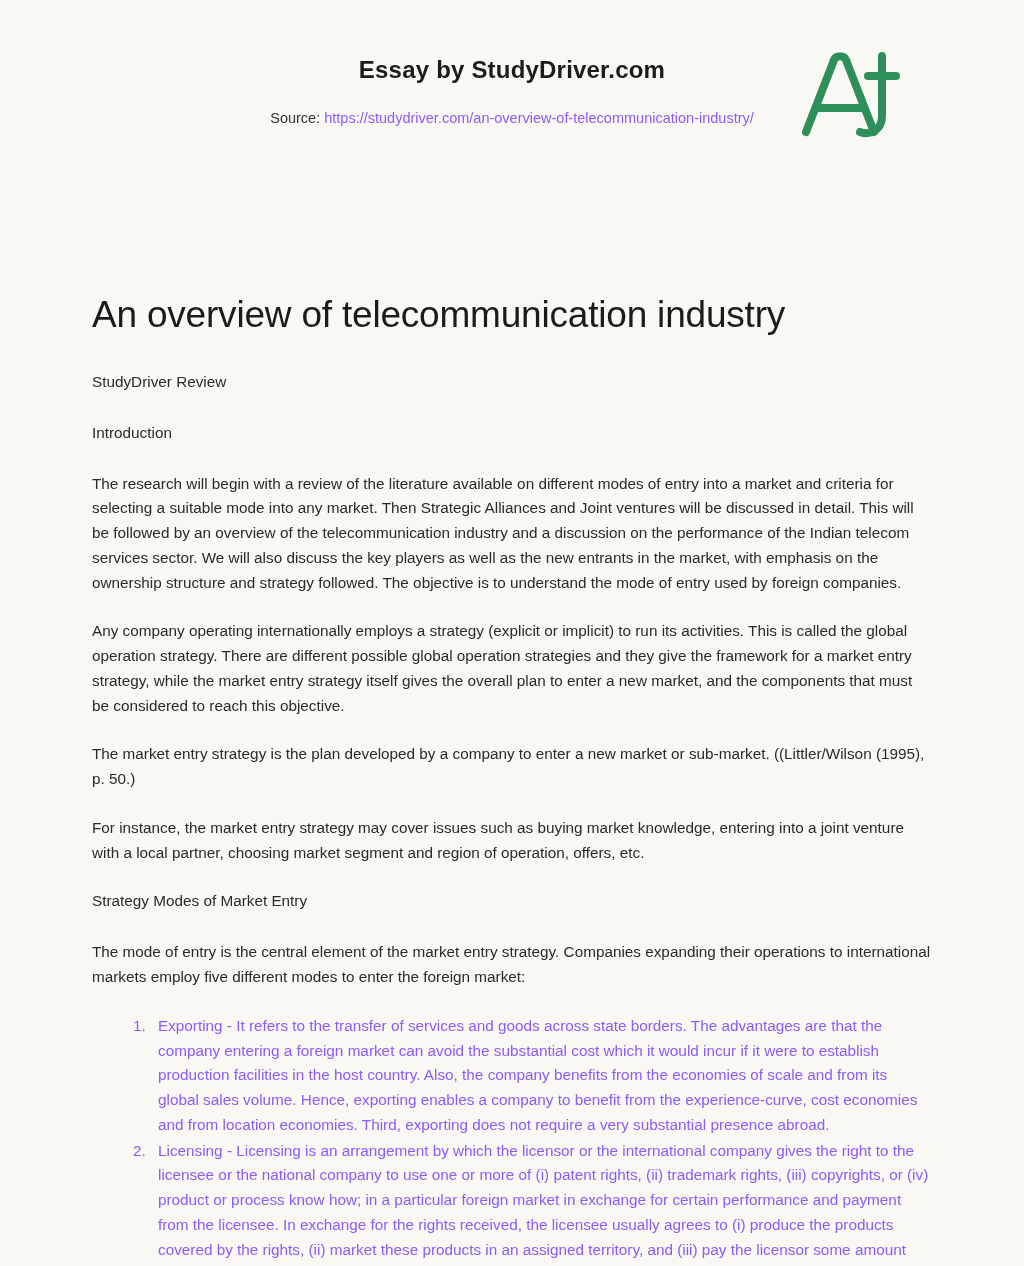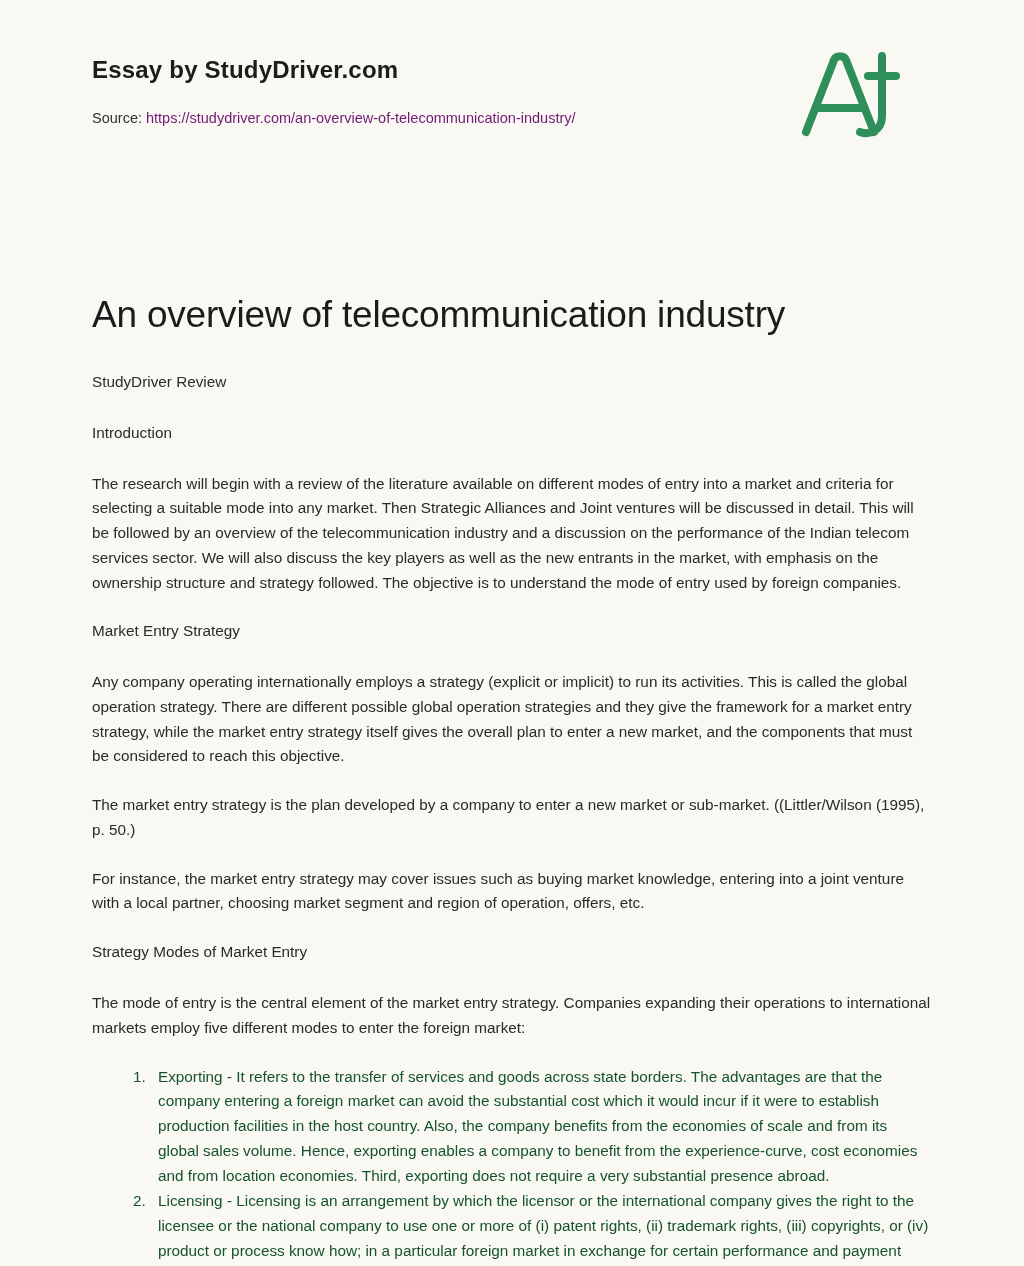--- a/index.html
+++ b/index.html
@@ -18,37 +18,38 @@
   .page {
     width: 1024px;
     min-height: 1266px;
     padding: 56px 92px 0 92px;
     background: #faf8f3;
     position: relative;
   }
   .header {
     position: relative;
     min-height: 110px;
+    text-align: center;
   }
   .brand-line {
     font-size: 24px;
     font-weight: bold;
     letter-spacing: 0.2px;
     color: #1c1c1c;
     margin: 0 0 26px 0;
   }
   .source-line {
     font-size: 14.5px;
     color: #333333;
   }
   .source-label {
     color: #333333;
   }
   .source-url {
-    color: #701a75;
+    color: #8b5cf6;
     text-decoration: none;
     word-break: break-all;
   }
   .logo {
     position: absolute;
     right: 30px;
     top: -10px;
     width: 108px;
     height: 104px;
   }
@@ -73,21 +74,21 @@
     margin-bottom: 26px;
   }
   ol.modes {
     margin: 0;
     padding-left: 58px;
     max-width: 842px;
   }
   ol.modes li {
     font-size: 15.3px;
     line-height: 1.62;
-    color: #14532d;
+    color: #8b5cf6;
     margin-bottom: 1px;
     padding-left: 8px;
   }
 </style>
 </head>
 <body>
 
 <div class="page">
 
   <div class="header">
@@ -106,21 +107,20 @@
     </div>
   </div>
 
   <h1 class="doc-title">An overview of telecommunication industry</h1>
 
   <div class="body-copy">
     <p class="para heading-para">StudyDriver Review</p>
     <p class="para heading-para">Introduction</p>
     <p class="para">The research will begin with a review of the literature available on different modes of entry into a market and criteria for selecting a suitable mode into any market. Then Strategic Alliances and Joint ventures will be discussed in detail. This will be followed by an overview of the telecommunication industry and a discussion on the performance of the Indian telecom services sector. We will also discuss the key players as well as the new entrants in the market, with emphasis on the ownership structure and strategy followed. The objective is to understand the mode of entry used by foreign companies.</p>
 
-    <p class="para heading-para">Market Entry Strategy</p>
     <p class="para">Any company operating internationally employs a strategy (explicit or implicit) to run its activities. This is called the global operation strategy. There are different possible global operation strategies and they give the framework for a market entry strategy, while the market entry strategy itself gives the overall plan to enter a new market, and the components that must be considered to reach this objective.</p>
     <p class="para">The market entry strategy is the plan developed by a company to enter a new market or sub-market. ((Littler/Wilson (1995), p. 50.)</p>
     <p class="para">For instance, the market entry strategy may cover issues such as buying market knowledge, entering into a joint venture with a local partner, choosing market segment and region of operation, offers, etc.</p>
 
     <p class="para heading-para">Strategy Modes of Market Entry</p>
     <p class="para">The mode of entry is the central element of the market entry strategy. Companies expanding their operations to international markets employ five different modes to enter the foreign market:</p>
 
     <ol class="modes">
       <li>Exporting - It refers to the transfer of services and goods across state borders. The advantages are that the company entering a foreign market can avoid the substantial cost which it would incur if it were to establish production facilities in the host country. Also, the company benefits from the economies of scale and from its global sales volume. Hence, exporting enables a company to benefit from the experience-curve, cost economies and from location economies. Third, exporting does not require a very substantial presence abroad.</li>
       <li>Licensing - Licensing is an arrangement by which the licensor or the international company gives the right to the licensee or the national company to use one or more of (i) patent rights, (ii) trademark rights, (iii) copyrights, or (iv) product or process know how; in a particular foreign market in exchange for certain performance and payment from the licensee. In exchange for the rights received, the licensee usually agrees to (i) produce the products covered by the rights, (ii) market these products in an assigned territory, and (iii) pay the licensor some amount related to the sales volume of such product in the form of royalty.</li>

